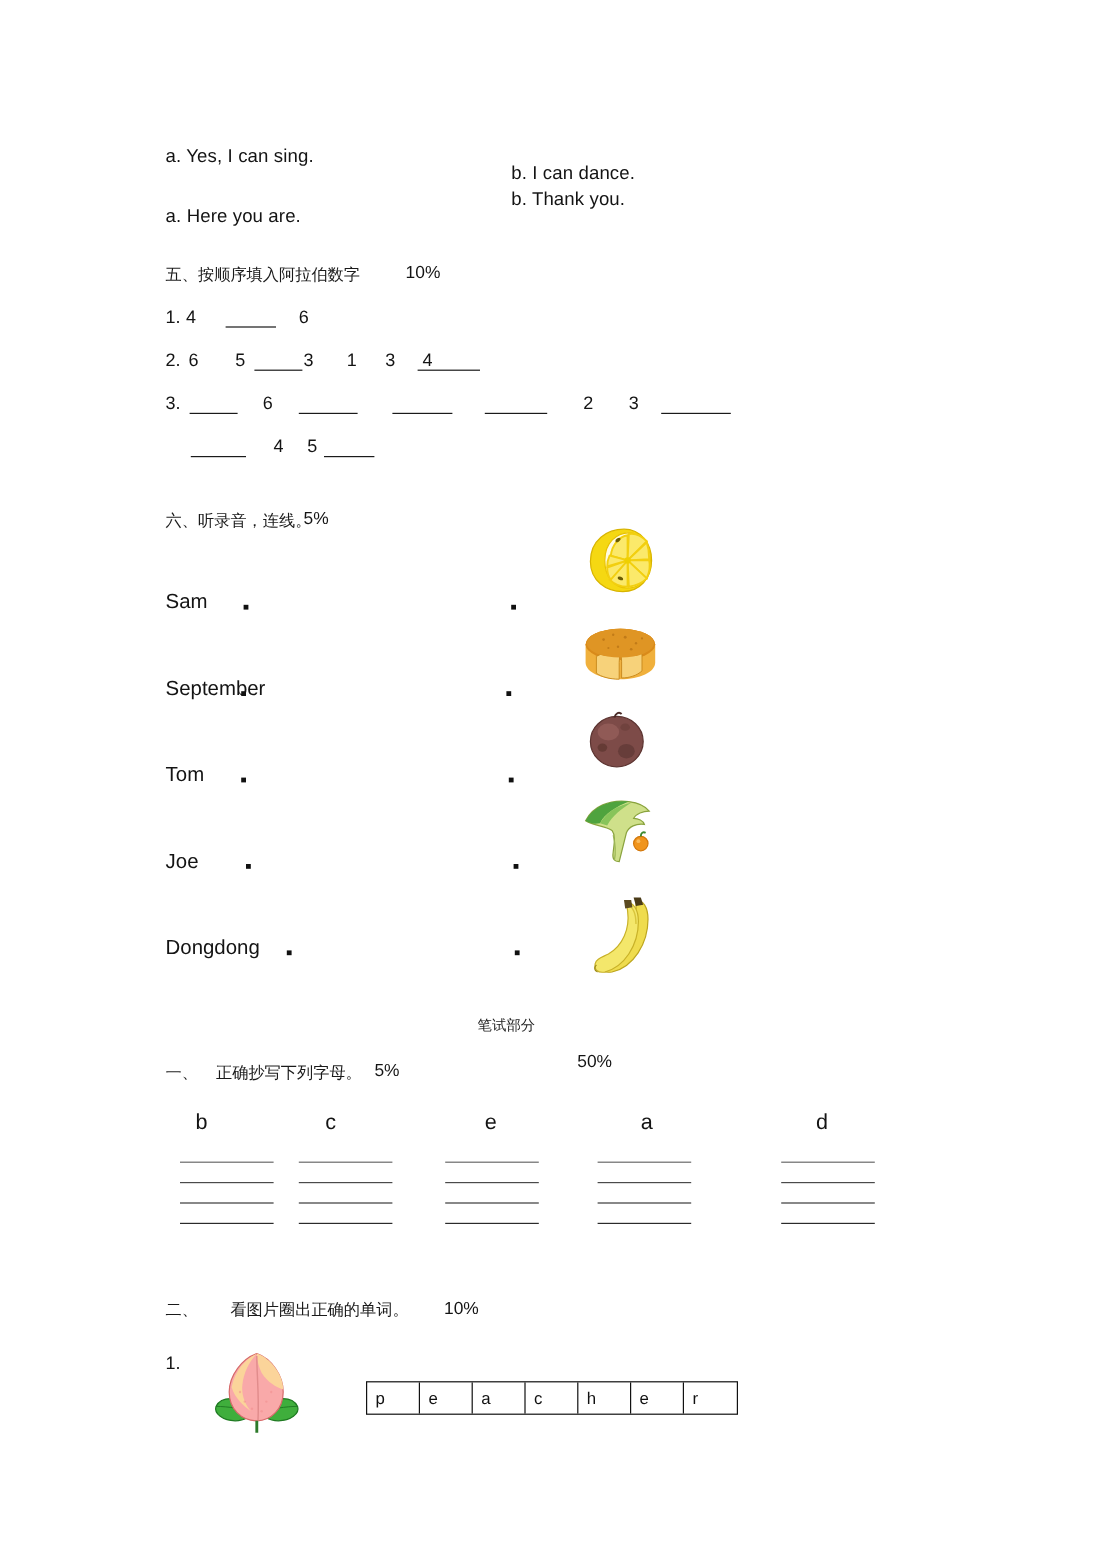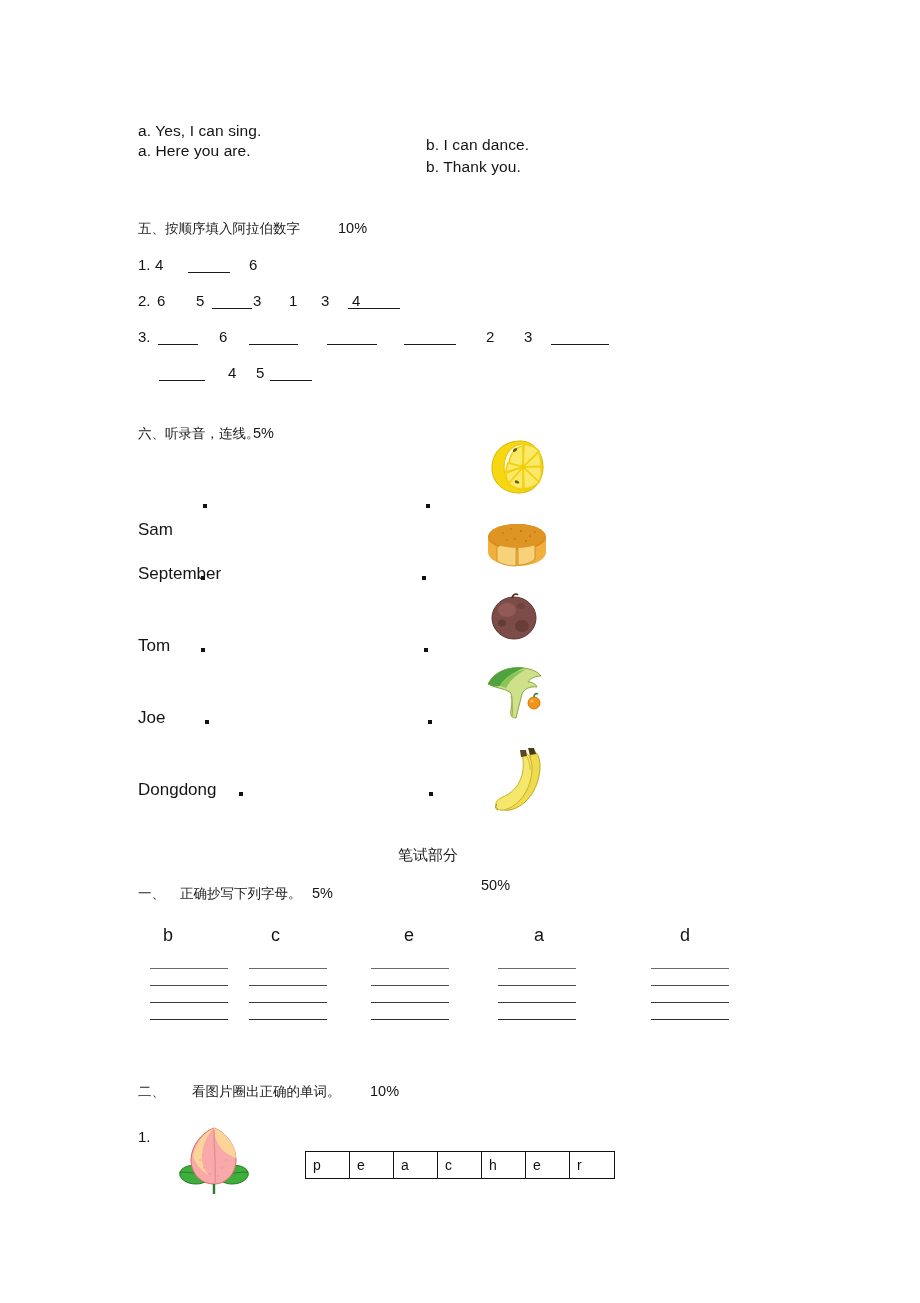--- a/index.html
+++ b/index.html
@@ -30,21 +30,21 @@
     letter-spacing: 0.1px;
   }
   .cn {
     font-family: "DejaVu Sans", sans-serif;
     font-size: 13.5px;
     color: #1a1a1a;
     white-space: pre;
   }
   .cn-big {
     font-family: Liberation Mono, monospace;
-    font-size: 15px;
+    font-size: 12px;
     color: #1a1a1a;
     white-space: pre;
   }
   .num {
     font-family: "Liberation Sans", sans-serif;
     font-size: 15px;
     color: #141414;
     white-space: pre;
   }
   .pct {
@@ -121,21 +121,21 @@
   .clip { position: absolute; }
 </style>
 </head>
 <body>
 
 <div class="page">
 
   <div class="abs en" style="left:138px; top:122px;">a. Yes, I can sing.</div>
   <div class="abs en" style="left:426px; top:122px;margin-top:14px;">b. I can dance.</div>
 
-  <div class="abs en" style="left:138px; top:142px;">a. Here you are.</div>
+  <div class="abs en" style="left:138px; top:172px;">a. Here you are.</div>
   <div class="abs en" style="left:426px; top:158px;">b. Thank you.</div>
 
   <div class="abs cn" style="left:138px; top:220px;text-align:right;">五、按顺序填入阿拉伯数字</div>
   <div class="abs pct" style="left:338px; top:220px;">10%</div>
 
   <div class="abs num" style="left:138px; top:256px;">1.</div>
   <div class="abs num" style="left:155px; top:256px;">4</div>
   <div class="blank" style="left:188px; top:272px; width:42px;"></div>
   <div class="abs num" style="left:249px; top:256px;">6</div>
 
@@ -160,21 +160,21 @@
   <div class="blank" style="left:551px; top:344px; width:58px;"></div>
 
   <div class="blank" style="left:159px; top:380px; width:46px;"></div>
   <div class="abs num" style="left:228px; top:364px;">4</div>
   <div class="abs num" style="left:256px; top:364px;">5</div>
   <div class="blank" style="left:270px; top:380px; width:42px;"></div>
 
   <div class="abs cn" style="left:138px; top:425px;">六、听录音，连线。</div>
   <div class="abs pct" style="left:253px; top:425px;">5%</div>
 
-  <div class="abs name-en" style="left:138px; top:520px;">Sam</div>
+  <div class="abs name-en" style="left:138px; top:492px;">Sam</div>
   <div class="abs name-en" style="left:138px; top:564px;">September</div>
   <div class="abs name-en" style="left:138px; top:636px;">Tom</div>
   <div class="abs name-en" style="left:138px; top:708px;">Joe</div>
   <div class="abs name-en" style="left:138px; top:780px;">Dongdong</div>
 
   <div class="dot" style="left:203px; top:504px;"></div>
   <div class="dot" style="left:201px; top:576px;"></div>
   <div class="dot" style="left:201px; top:648px;"></div>
   <div class="dot" style="left:205px; top:720px;"></div>
   <div class="dot" style="left:239px; top:792px;"></div>

